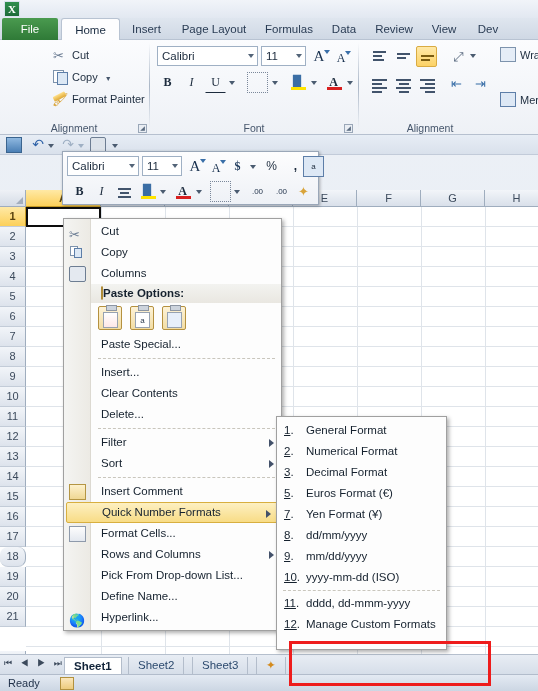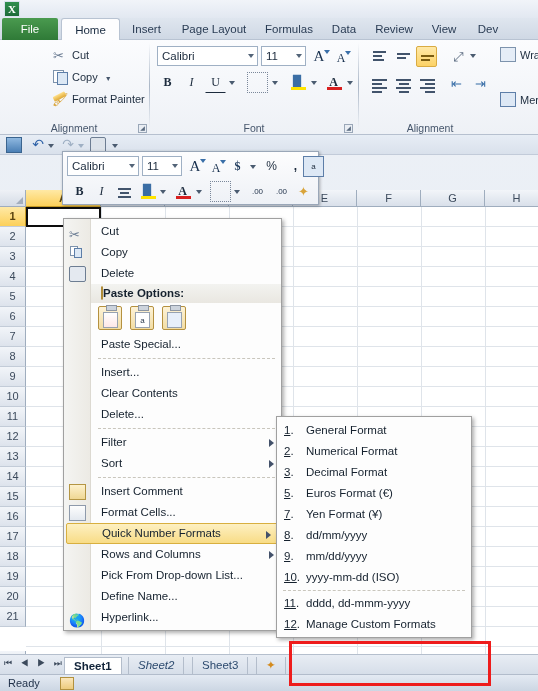--- a/index.html
+++ b/index.html
@@ -247,24 +247,24 @@
     background: #cdd4dd; border: 1px solid #8d96a3;
   }
   .poico .sheetmini {
     position: absolute; left: 4px; top: 5px; width: 15px; height: 16px;
     background: #fff; border: 1px solid #97a2b1; font-size: 8px; text-align: center;
     line-height: 15px; color: #2c3b50; overflow: hidden;
   }
 
   
   .submenu {
-    position: absolute; left: 276px; top: 416px; width: 196px;
+    position: absolute; left: 276px; top: 416px; width: 171px;
     background: #fdfdfd; border: 1px solid #a0a0a0;
     box-shadow: 2px 2px 4px rgba(0,0,0,.32); z-index: 70;
-    padding: 3px 0 2px 0;
+    padding: 3px 0 14px 0;
   }
   .smi {
     height: 21px; line-height: 21px; font-size: 11.5px; color: #15212e;
     padding-left: 7px; white-space: nowrap;
   }
   .smi .num { display: inline-block; width: 22px; color: #15212e; }
   .smi .num u { text-decoration: underline; }
   .smsep { height: 1px; margin: 2px 6px; border-top: 1px dashed #c9c6bd; }
   .redbox {
     position: absolute; left: 289px; top: 641px; width: 202px; height: 45px;
@@ -515,21 +515,21 @@
         <div class="rowhdr" style="top: 157px;">8</div>
         <div class="rowhdr" style="top: 177px;">9</div>
         <div class="rowhdr" style="top: 197px;">10</div>
         <div class="rowhdr" style="top: 217px;">11</div>
         <div class="rowhdr" style="top: 237px;">12</div>
         <div class="rowhdr" style="top: 257px;">13</div>
         <div class="rowhdr" style="top: 277px;">14</div>
         <div class="rowhdr" style="top: 297px;">15</div>
         <div class="rowhdr" style="top: 317px;">16</div>
         <div class="rowhdr" style="top: 337px;">17</div>
-        <div class="rowhdr" style="top: 357px;">18</div>
+        <div class="rowhdr" style="top: 357px; border-radius: 8px;">18</div>
         <div class="rowhdr" style="top: 377px;">19</div>
         <div class="rowhdr" style="top: 397px;">20</div>
         <div class="rowhdr" style="top: 417px;">21</div>
         <div class="rowhdr" style="top: 461px; text-align: right;">22</div>
       </div>
     <div class="cellgrid" id="cellgrid">
       <div class="activecell"></div>
     <div class="vline" style="left: 75px;"></div>
         <div class="vline" style="left: 139px;"></div>
         <div class="vline" style="left: 203px;"></div>
@@ -571,21 +571,21 @@
     </div>
     <div class="mi">
       <span class="gico">
           <span style="position:absolute;left:1px;top:1px;width:8px;height:10px;background:#fff;border:1px solid #7d93ad;"></span>
           <span style="position:absolute;left:5px;top:3px;width:8px;height:10px;background:#dce8f5;border:1px solid #5d7ea8;"></span>
         </span>
       <span>Copy</span>
     </div>
     <div class="mi">
       <span class="gico" style="background:#e4e9f0;border:1px solid #6d7d92;border-radius:2px;"></span>
-      <span>Delete</span>
+      <span>Columns</span>
     </div>
 
     <div class="pohdr">
       <span class="gico" style="background:linear-gradient(#f6d98f,#e0b254);border:1px solid #b08c38;border-radius:2px;"></span>
       <span>Paste Options:</span>
     </div>
     <div class="porow">
       <span class="poico"><span class="sheetmini" style="background:linear-gradient(#fff,#fde7e7);"></span></span>
       <span class="poico"><span class="sheetmini">a</span></span>
       <span class="poico"><span class="sheetmini" style="background:#e7effa;"></span></span>
@@ -611,27 +611,27 @@
     </div>
     <div class="mi">
       <span>Sort</span>
       <span class="arrow"></span>
     </div>
     <div class="msep"></div>
     <div class="mi">
       <span class="gico" style="background:linear-gradient(#fdf1cd,#efd793);border:1px solid #b49543;"></span>
       <span>Insert Comment</span>
     </div>
-    <div class="mi">
-      <span class="gico" style="background:linear-gradient(#fdfdfd,#e3e8ef);border:1px solid #8e9aab;"></span>
-      <span>Format Cells...</span>
-    </div>
     <div class="mi sel">
       <span>Quick Number Formats</span>
       <span class="arrow"></span>
+    </div>
+    <div class="mi">
+      <span class="gico" style="background:linear-gradient(#fdfdfd,#e3e8ef);border:1px solid #8e9aab;"></span>
+      <span>Format Cells...</span>
     </div>
     <div class="mi">
       <span>Rows and Columns</span>
       <span class="arrow"></span>
     </div>
     <div class="mi">
       <span>Pick From Drop-down List...</span>
     </div>
     <div class="mi">
       <span>Define Name...</span>
@@ -655,21 +655,21 @@
         <div class="smsep"></div>
         <div class="smi"><span class="num"><u>11</u>.</span><span>dddd, dd-mmm-yyyy</span></div>
         <div class="smi"><span class="num"><u>12</u>.</span><span>Manage Custom Formats</span></div>
       </div>
   </div>
   <div class="redbox"></div>
 
   <div class="sheetbar">
     <div class="navbtns">⏮ ◀ ▶ ⏭</div>
     <div class="stab active" style="left:64px;">Sheet1</div>
-    <div class="stab" style="left:128px;font-style:italic;">Sheet2</div>
+    <div class="stab" style="left:128px;">Sheet2</div>
     <div class="stab" style="left:192px;">Sheet3</div>
     <div class="stab" style="left:256px;color:#d48b1e;">✦</div>
   </div>
 
   <div class="statusbar">
     <div class="status-text">Ready</div>
     <div class="status-ico"></div>
   </div>
 
 </div>

